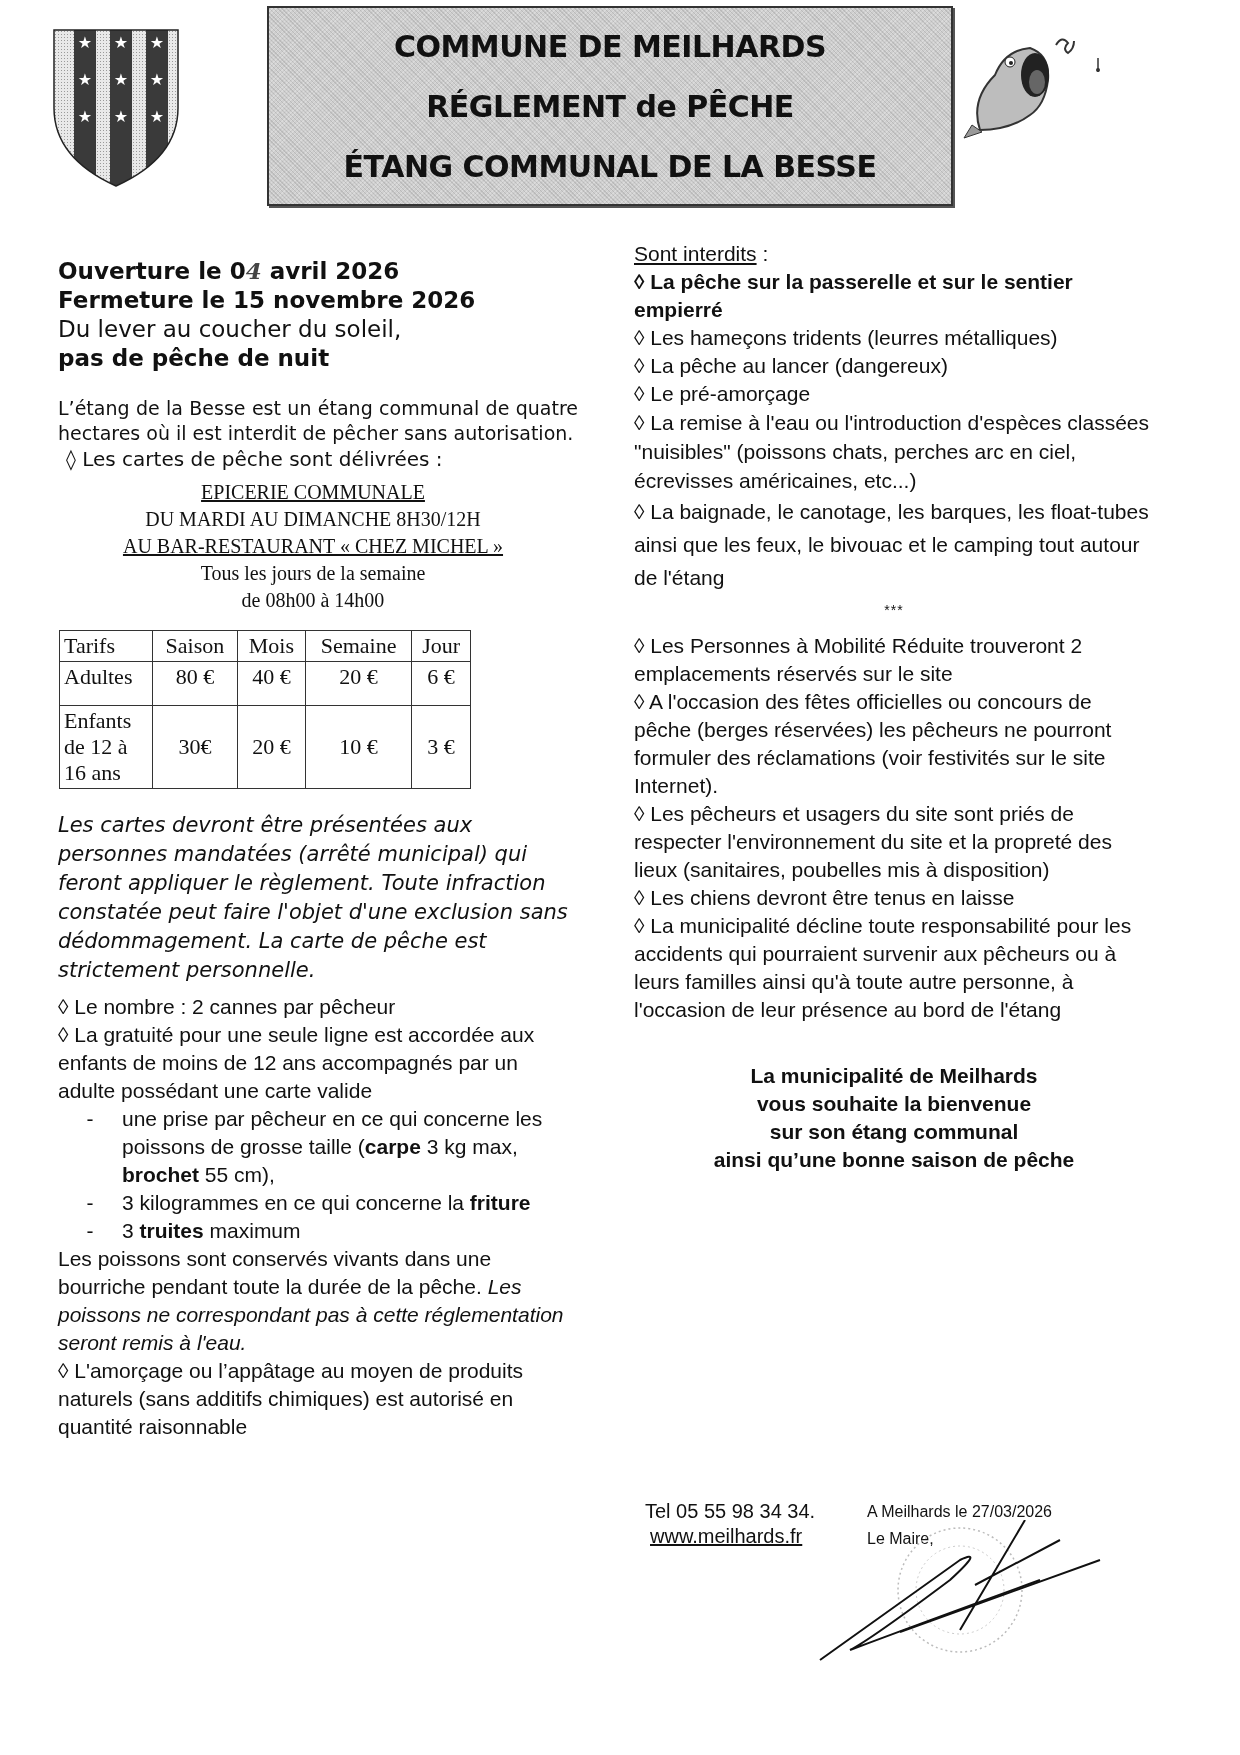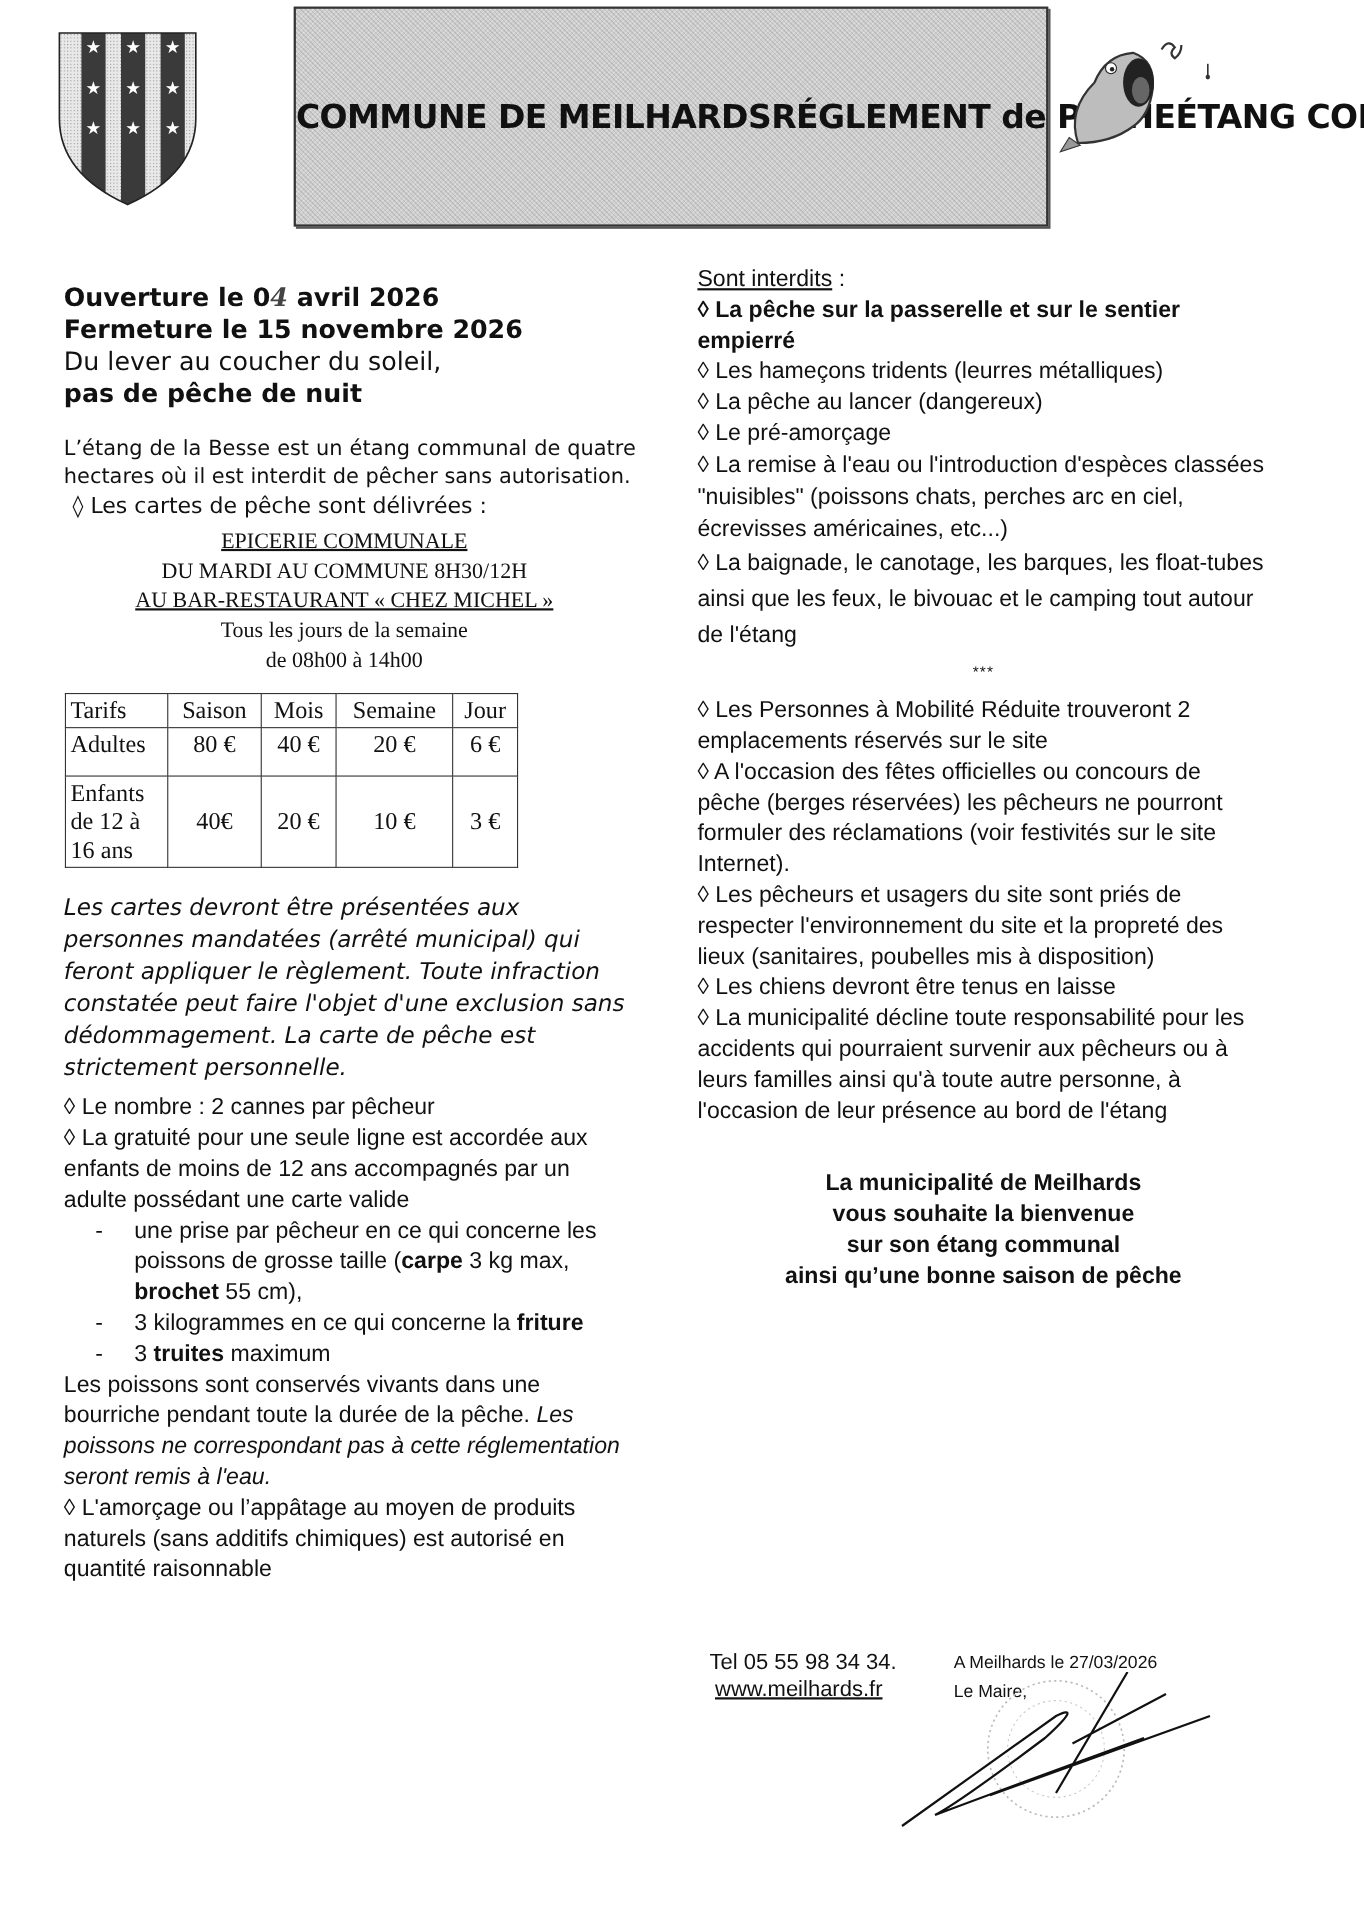--- a/index.html
+++ b/index.html
@@ -12,21 +12,21 @@
     
     .crest { left: 52px; top: 28px; width: 128px; height: 160px; }
     .title-box {
       left: 267px; top: 6px; width: 686px; height: 200px;
       border: 2px solid #333; box-sizing: border-box;
       background-color: #cfcfcf;
       background-image:
         repeating-linear-gradient(45deg, rgba(0,0,0,0.10) 0 1px, transparent 1px 3px),
         repeating-linear-gradient(-45deg, rgba(255,255,255,0.25) 0 1px, transparent 1px 3px);
       box-shadow: 2px 2px 0 #555;
-      display: flex; flex-direction: row; align-items: center; justify-content: space-around;
+      display: flex; flex-direction: column; align-items: center; justify-content: space-around;
       padding: 8px 0;
     }
     .title-line {
       font-family: "DejaVu Sans", sans-serif; font-weight: bold;
       font-size: 30px; letter-spacing: -0.5px; color: #111; white-space: nowrap;
     }
     .fish { left: 960px; top: 20px; width: 160px; height: 120px; }
 
     
     .col-left { left: 58px; top: 256px; width: 520px; }
@@ -146,21 +146,21 @@
     <div class="b">Fermeture le 15 novembre 2026</div>
     <div>Du lever au coucher du soleil,</div>
     <div class="u">pas de pêche de nuit</div>
   </div>
 
   <div class="intro">L’étang de la Besse est un étang communal de quatre hectares où il est interdit de pêcher sans autorisation.</div>
   <div class="intro-bullet">◊ Les cartes de pêche sont délivrées :</div>
 
   <div class="vendors">
     <div class="u">EPICERIE COMMUNALE</div>
-    <div>DU MARDI AU COMMUNE 8H30/12H</div>
+    <div>DU MARDI AU DIMANCHE 8H30/12H</div>
     <div class="u">AU BAR-RESTAURANT « CHEZ MICHEL »</div>
     <div>Tous les jours de la semaine</div>
     <div>de 08h00 à 14h00</div>
   </div>
 
   <table class="tarifs">
     <tbody>
         <tr>
       <td class="rowhead">Tarifs</td>
       <td>Saison</td>
@@ -170,21 +170,21 @@
     </tr>
     <tr style="height:44px;">
       <td class="rowhead" style="vertical-align:top;">Adultes</td>
       <td style="vertical-align:top;">80 €</td>
       <td style="vertical-align:top;">40 €</td>
       <td style="vertical-align:top;">20 €</td>
       <td style="vertical-align:top;">6 €</td>
     </tr>
     <tr>
       <td class="rowhead" style="width:84px;">Enfants de 12 à 16 ans</td>
-      <td>40€</td>
+      <td>30€</td>
       <td>20 €</td>
       <td>10 €</td>
       <td>3 €</td>
     </tr>
   </tbody>
     </table>
 
   <div class="notice">Les cartes devront être présentées aux personnes mandatées (arrêté municipal) qui feront appliquer le règlement. Toute infraction constatée peut faire l'objet d'une exclusion sans dédommagement. La carte de pêche est strictement personnelle.</div>
 
   <div class="rules">

